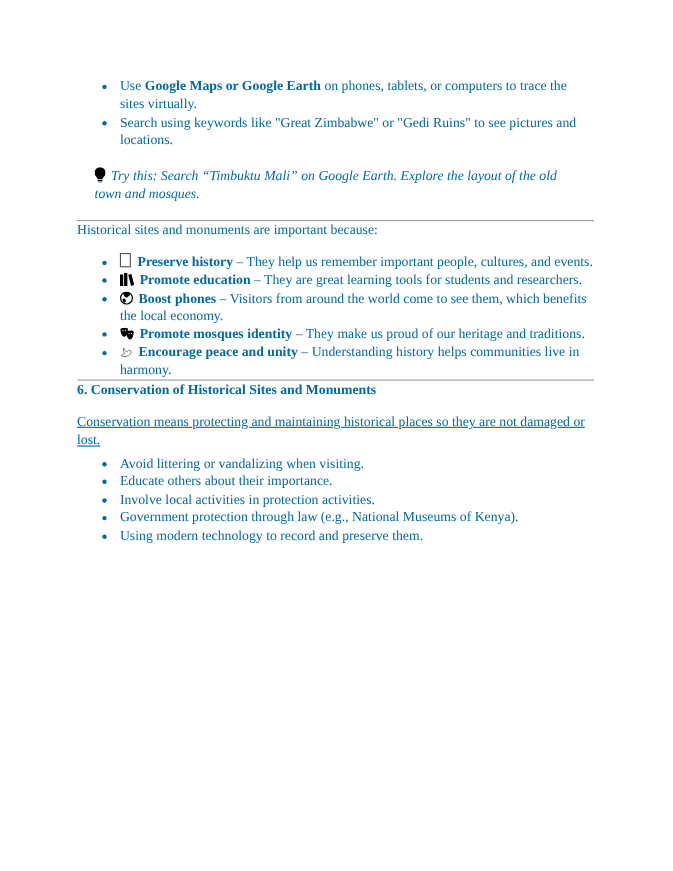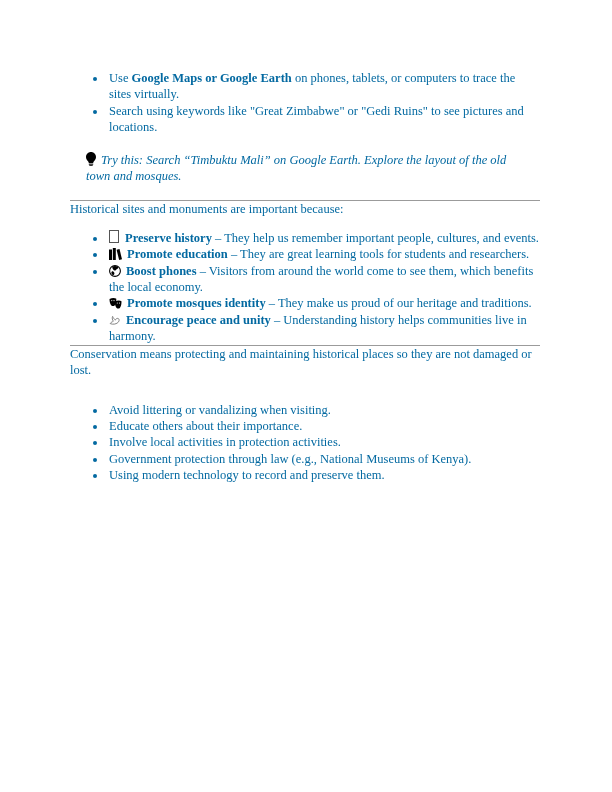--- a/index.html
+++ b/index.html
@@ -29,21 +29,21 @@
     height: 0;
     margin: 0;
   }
   .d1 { margin: 18px 0 19px 0; }
   .d2 { margin: 9px 0 22px 0; }
   h3 { font-size: 12.5px; font-weight: 700; }
   .h5 { margin: 0 0 14px 0; }
   .p5 { margin: 0 0 12px 0; }
   .u2 { margin: 0; }
   .h6 { margin: 0 0 13px 0; }
-  .p6 { margin: 0 0 23px 0; }
+  .p6 { margin: 0 0 5px 0; text-decoration: underline; }
   .ways { font-weight: 700; margin: 0 0 12px 0; }
   .u3 { margin: 0; }
   .ic {
     display: inline-block;
     vertical-align: -2px;
     margin-right: 5px;
     line-height: 0;
   }
   .tofu {
     display: inline-block;
@@ -94,20 +94,21 @@
             <circle cx="8.3" cy="5" r="0.55" fill="#fff"></circle>
             <circle cx="10.5" cy="5" r="0.55" fill="#fff"></circle>
           </svg></span><b>Promote mosques identity</b> <span>– They make us proud of our heritage and traditions.</span></li>
     <li><span class="ic"><svg width="12" height="11" viewBox="0 0 12 11">
             <path fill="none" stroke="#777" stroke-width="0.9" d="M1.2 8.6c2.6 1.2 6.8.6 8.4-1.8.9-1.4.7-3.2-.8-3.4-1.2-.2-2.3.8-2.5 1.8C5.8 4.4 4.2 3.2 3.6 1.4c-.7 1.7-.3 3.6.8 4.8-1 .7-2.4.8-3.2 2.4z"></path>
           </svg></span><b>Encourage peace and unity</b> <span>– Understanding history helps communities live in harmony.</span></li>
   </ul>
 
   <hr class="divider d2">
 
+  <h3 class="h6">6. Conservation of Historical Sites and Monuments</h3>
   <p class="p6">Conservation means protecting and maintaining historical places so they are not damaged or lost.</p>
 
   <ul class="u3">
     <li>Avoid littering or vandalizing when visiting.</li>
     <li>Educate others about their importance.</li>
     <li>Involve local activities in protection activities.</li>
     <li>Government protection through law (e.g., National Museums of Kenya).</li>
     <li>Using modern technology to record and preserve them.</li>
   </ul>
 

